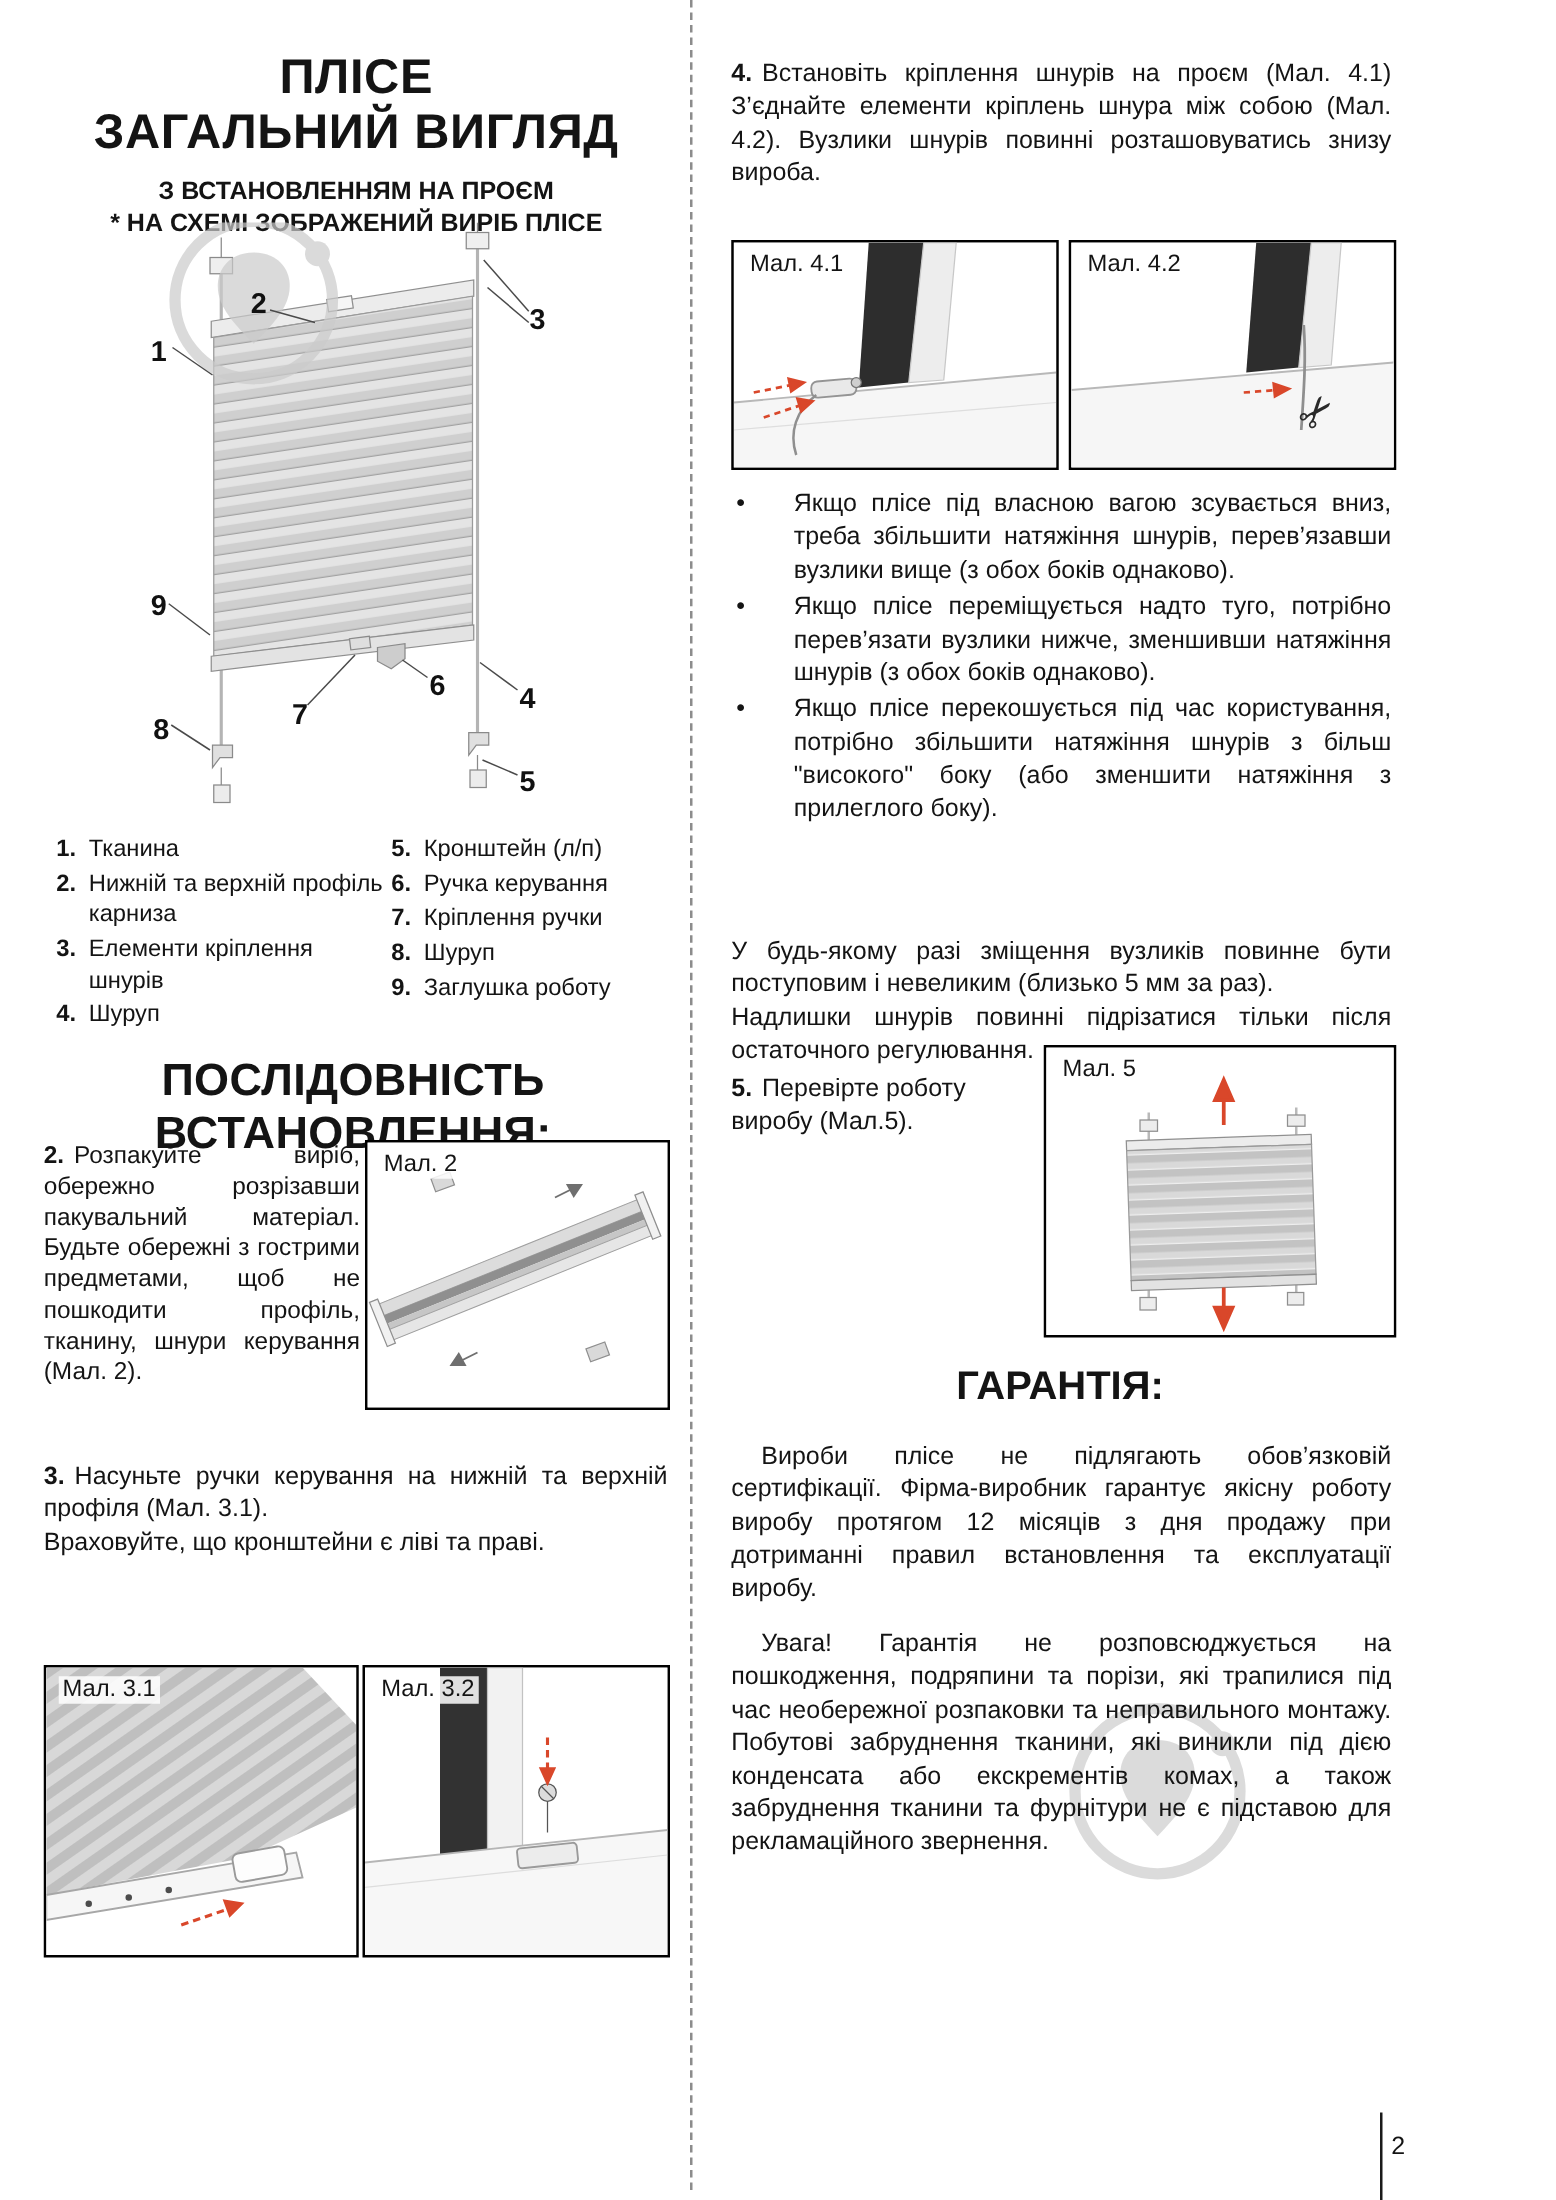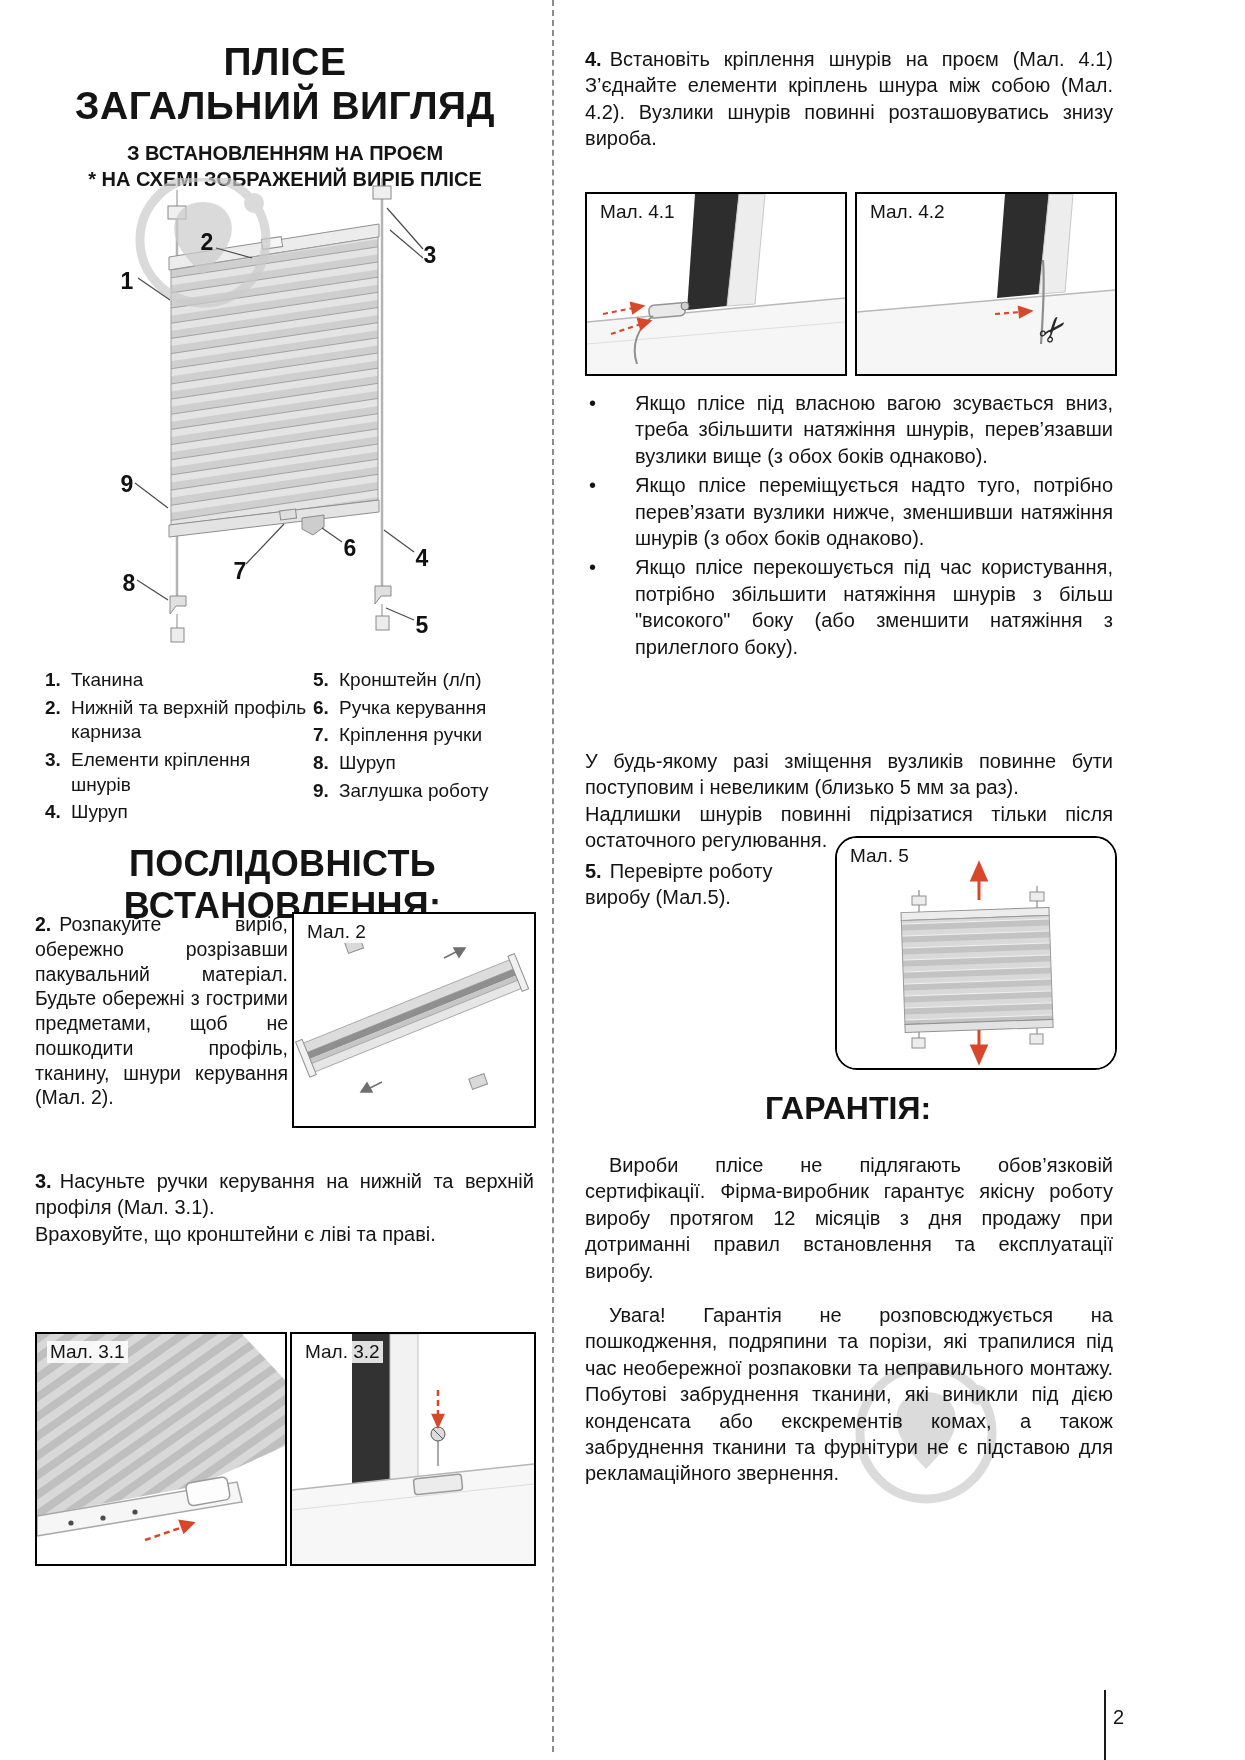--- a/index.html
+++ b/index.html
@@ -317,21 +317,21 @@
 
 <div class="abs body-text" style="left:585px;top:748px;width:528px;">
   <div class="just">У будь-якому разі зміщення вузликів повинне бути поступовим і невеликим (близько 5 мм за раз).</div>
   <div class="just">Надлишки шнурів повинні підрізатися тільки після остаточного регулювання.</div>
 </div>
 
 <div class="abs body-text" style="left:585px;top:858px;width:205px;">
   <span class="step-num">5.</span><span>Перевірте роботу виробу (Мал.5).</span>
 </div>
 
-<div class="figure" style="left:835px;top:836px;width:278px;height:230px;border-radius:22px;">
+<div class="figure" style="left:835px;top:836px;width:278px;height:230px;">
   <svg class="fig-svg" viewBox="0 0 278 230">
     <defs>
       <pattern id="pl5" width="12" height="12" patternUnits="userSpaceOnUse">
         <rect width="12" height="12" fill="#d9d9d9"></rect>
         <rect width="12" height="6" fill="#c3c3c3"></rect>
         <line x1="0" y1="11.5" x2="12" y2="11.5" stroke="#efefef"></line>
       </pattern>
     </defs>
     <rect width="278" height="230" fill="#ffffff"></rect>
     <line x1="82" y1="52" x2="82" y2="206" stroke="#b9b9b9" stroke-width="2"></line>

